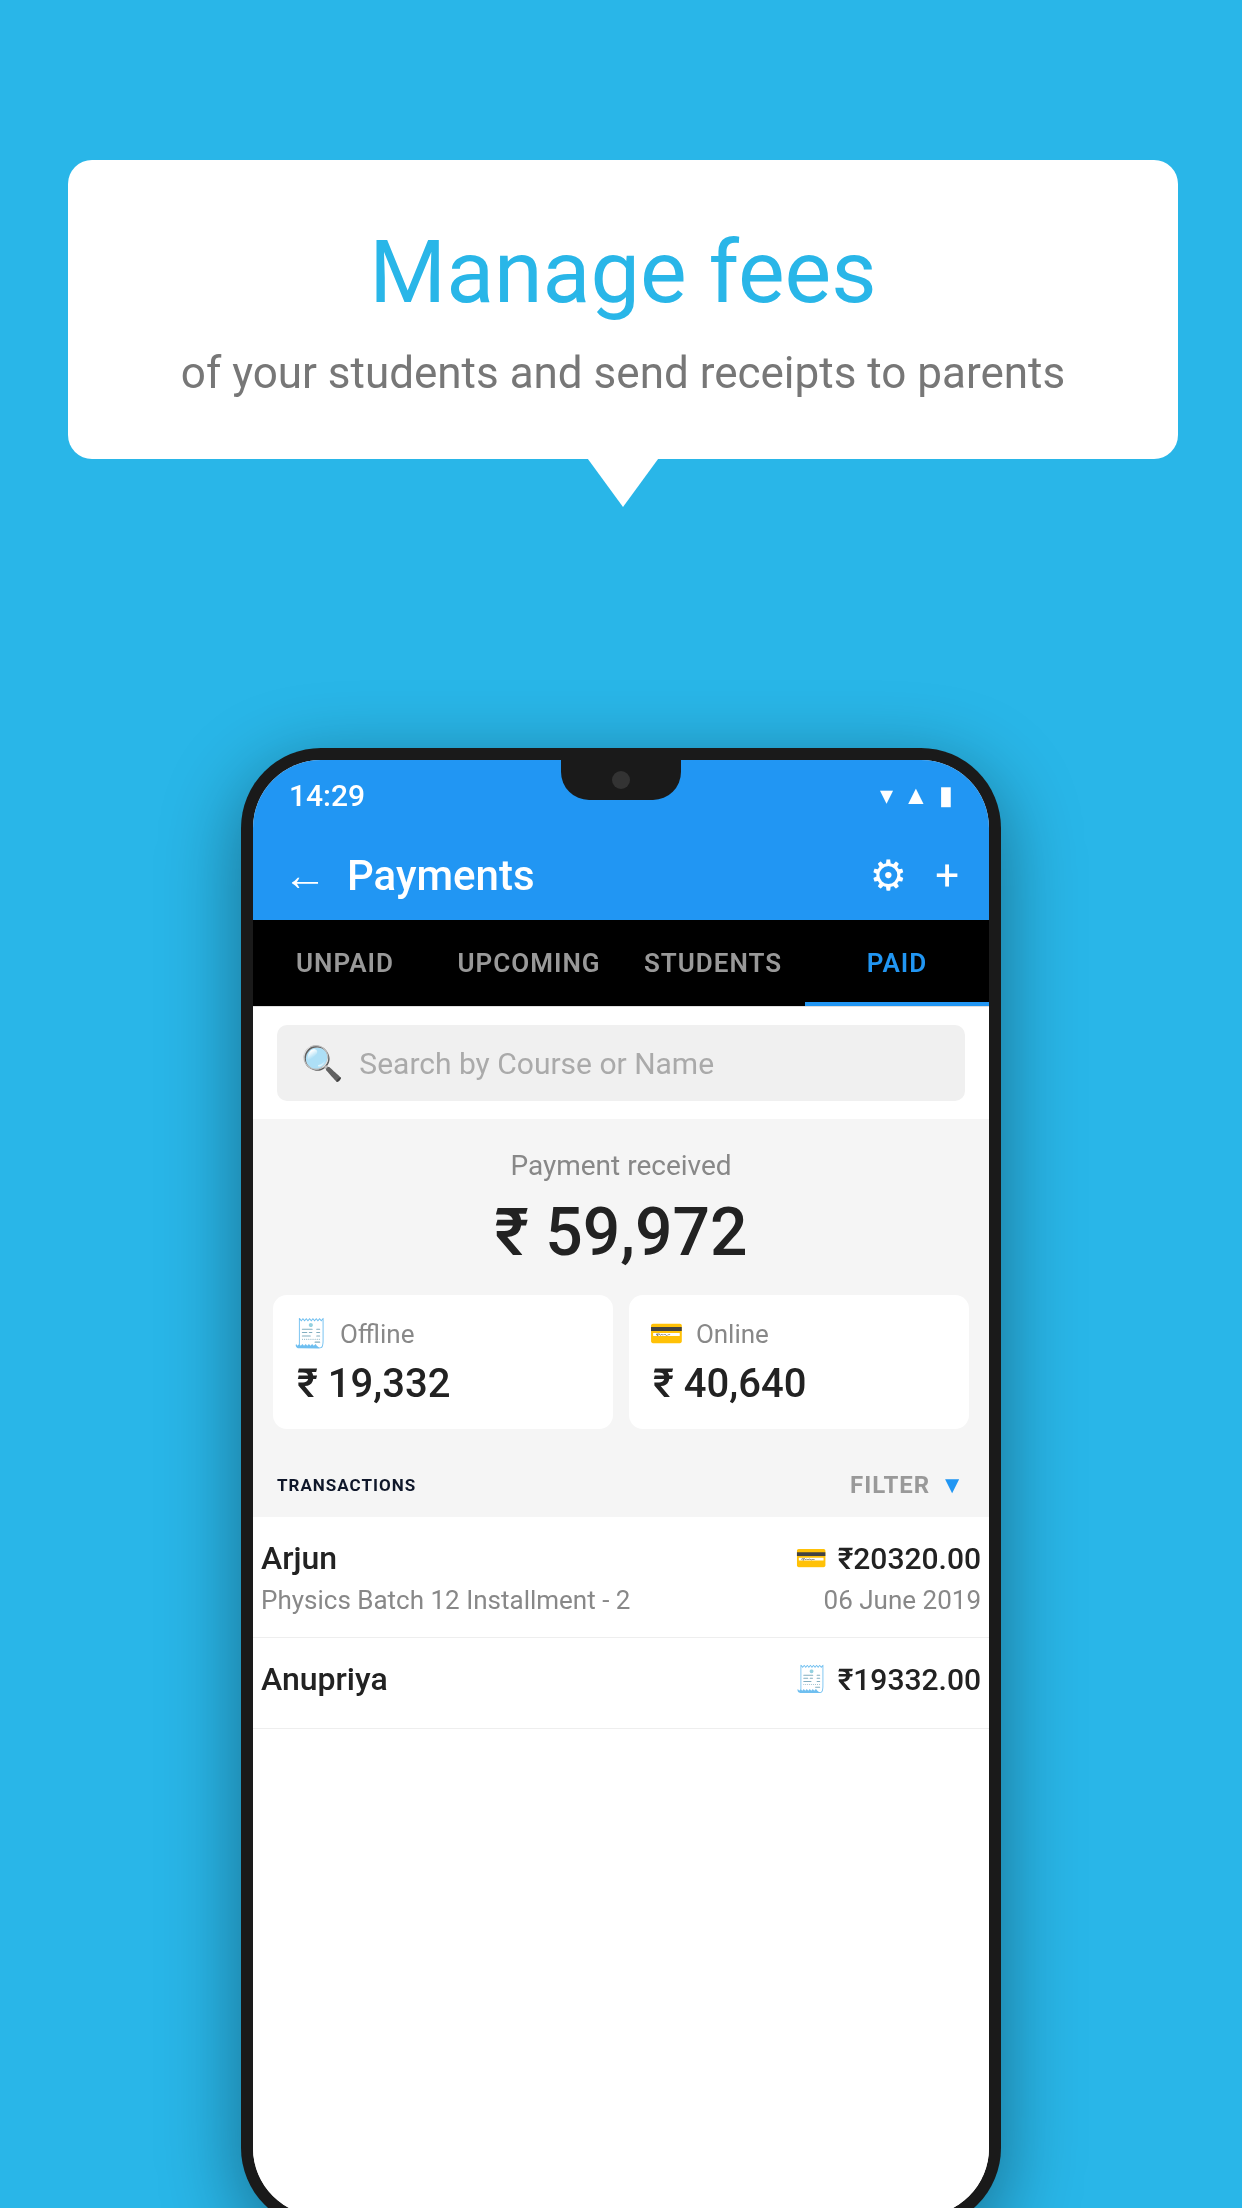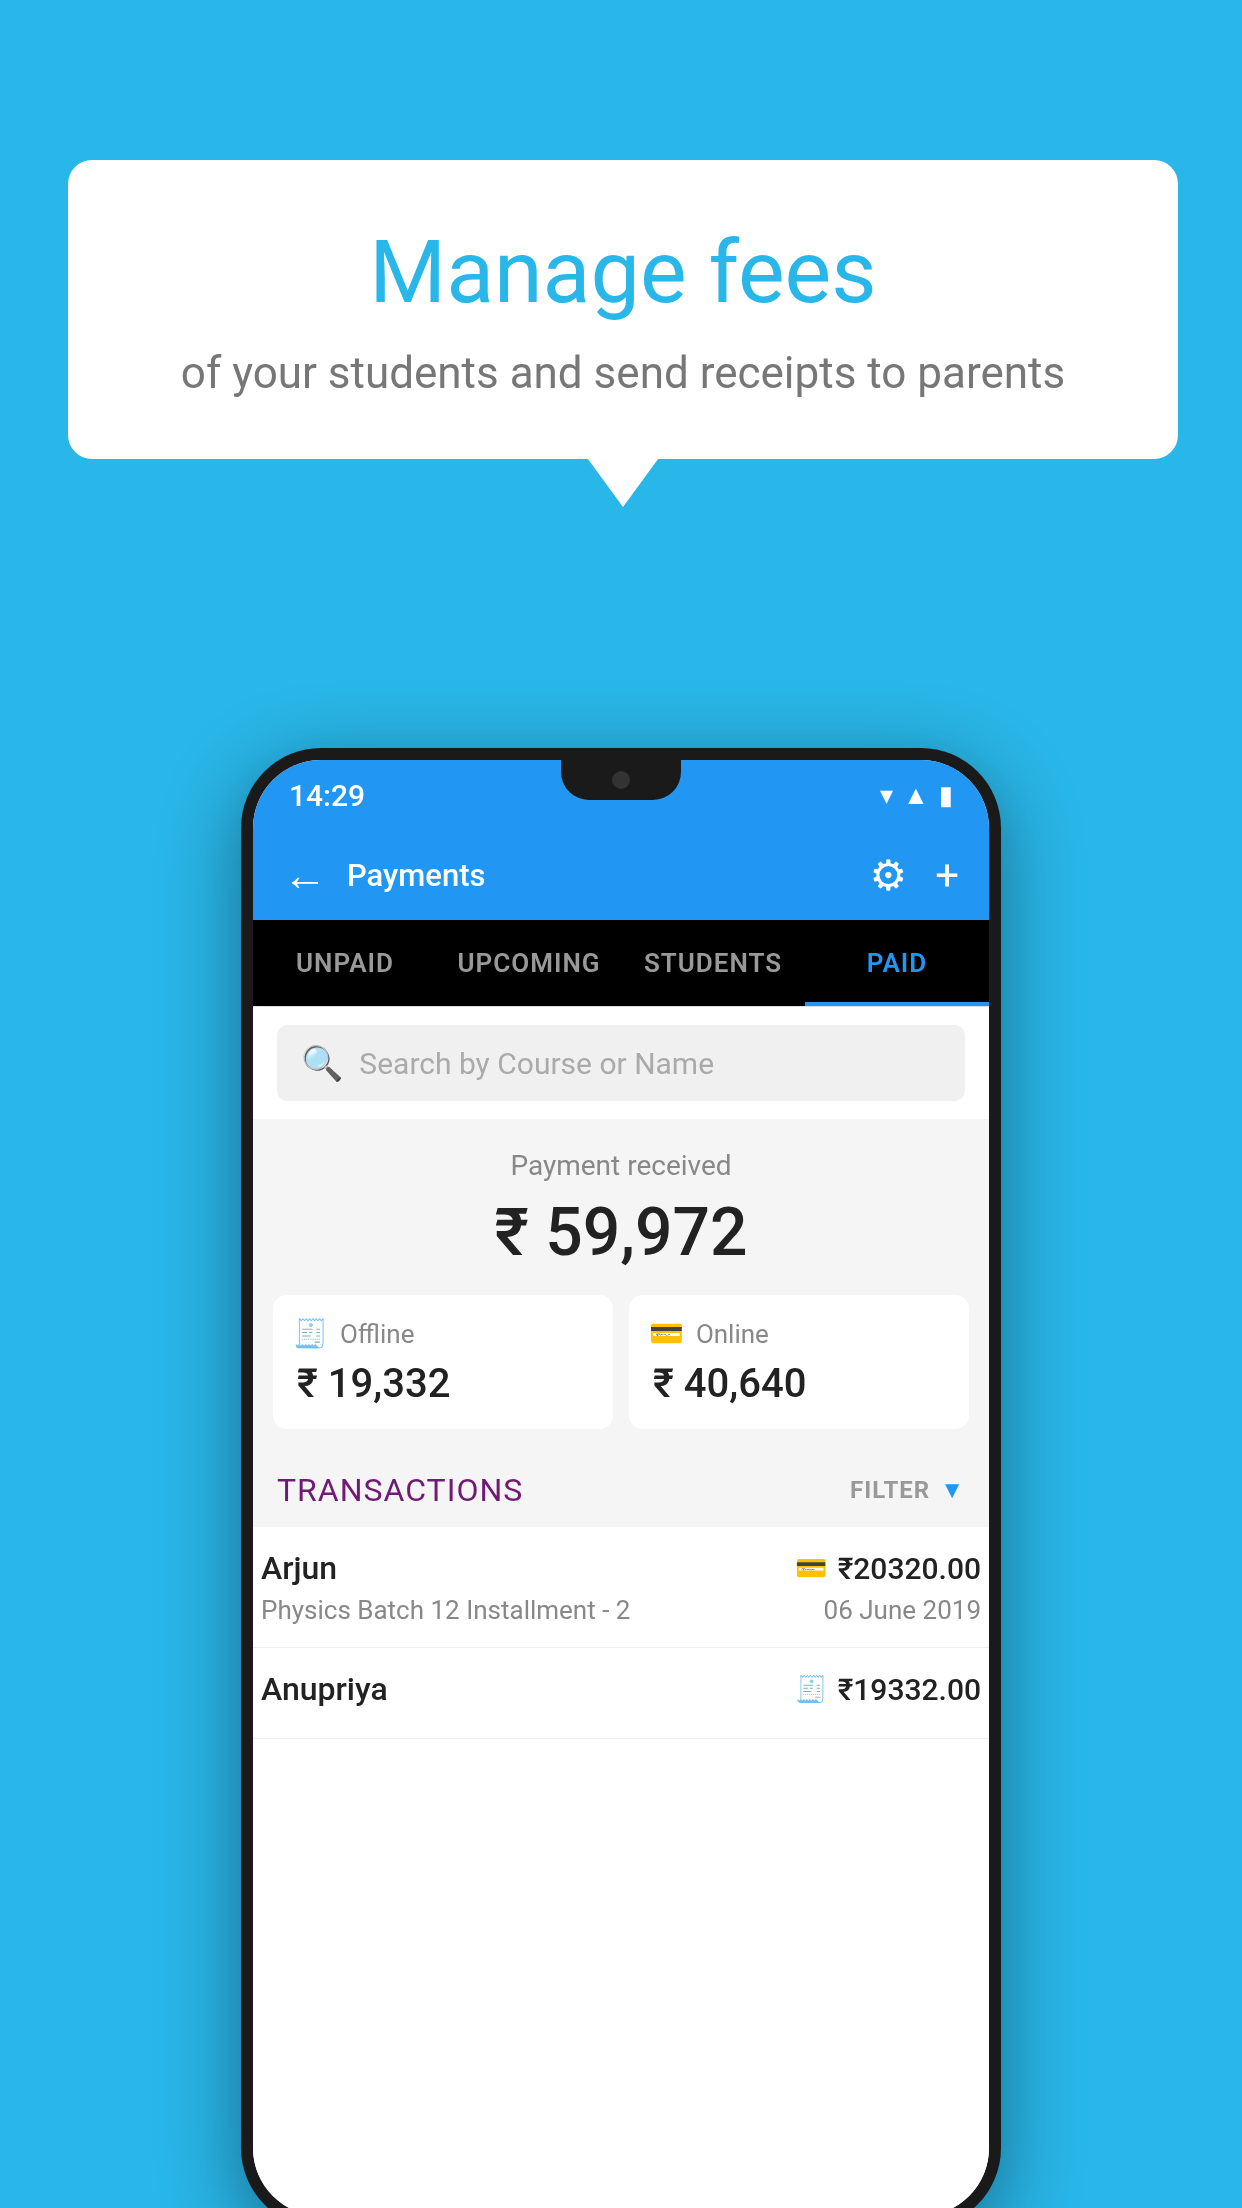--- a/index.html
+++ b/index.html
@@ -141,21 +141,21 @@
 
     .back-btn {
       color: white;
       font-size: 44px;
       margin-right: 20px;
       cursor: pointer;
     }
 
     .app-bar-title {
       color: white;
-      font-size: 31px;
+      font-size: 42px;
       font-weight: 500;
       flex: 1;
     }
 
     .app-bar-actions {
       display: flex;
       gap: 28px;
       align-items: center;
     }
 
@@ -286,23 +286,23 @@
     .transactions-header {
       background: #f5f5f5;
       display: flex;
       justify-content: space-between;
       align-items: center;
       padding: 18px 24px;
       flex-shrink: 0;
     }
 
     .transactions-label {
-      color: #701a75;
-      font-size: 32px;
-      font-weight: 400;
+      color: #0f172a;
+      font-size: 17px;
+      font-weight: 700;
       letter-spacing: 1px;
     }
 
     .filter-btn {
       display: flex;
       align-items: center;
       gap: 10px;
       color: #999;
       font-size: 24px;
       font-weight: 700;

